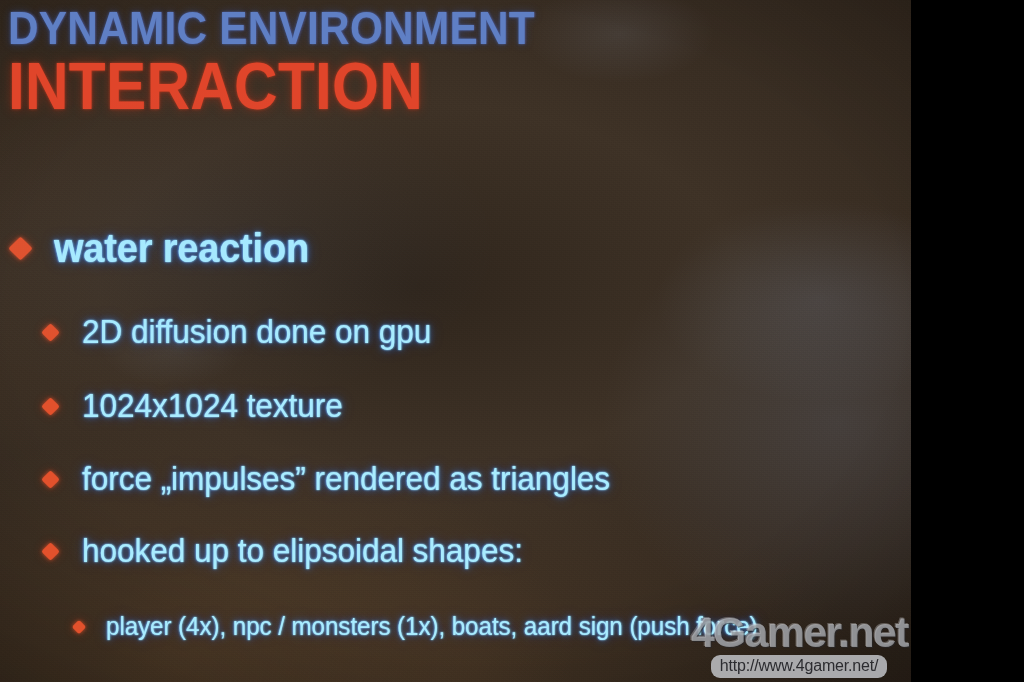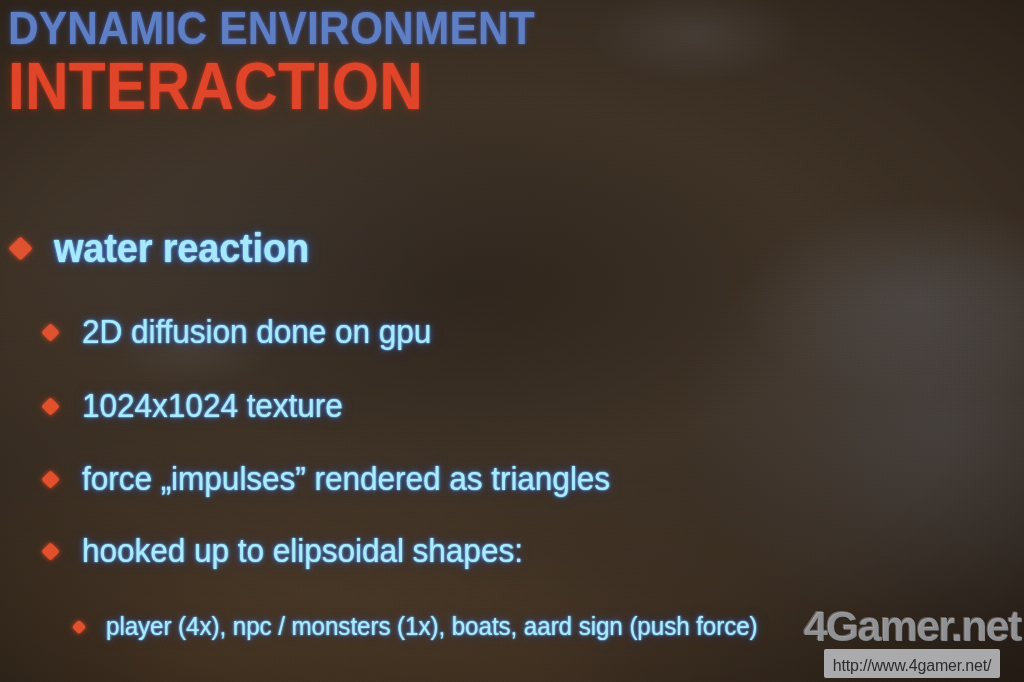--- a/index.html
+++ b/index.html
@@ -5,21 +5,21 @@
 <style>
   html, body {
     margin: 0;
     padding: 0;
     background: #000;
   }
 
   
   .slide-photo {
     position: relative;
-    width: 1024px;
+    width: 911px;
     height: 682px;
     overflow: hidden;
     font-family: "Liberation Sans", sans-serif;
     background: #2e241b;
     user-select: none;
   }
 
   
   .bg-base {
     position: absolute;
@@ -197,26 +197,26 @@
     letter-spacing: -1.6px;
     color: rgba(196,198,204,0.62);
     text-shadow:
       1px 1px 0 rgba(40,40,44,0.60),
       -1px -1px 0 rgba(235,236,240,0.30);
     transform: scaleX(1.02);
   }
   .wm-url {
     display: inline-block;
     margin-top: 2px;
-    padding: 7px 9px 2px;
+    padding: 1px 9px 2px;
     font-size: 16px;
     line-height: 20px;
     color: #2c2c30;
     background: rgba(203,205,210,0.80);
-    border-radius: 2px;
+    border-radius: 9px;
     letter-spacing: -0.2px;
   }
 </style>
 </head>
 <body>
 
 <div class="slide-photo">
 
   <div class="bg-base"></div>
   <div class="bg-warm"></div>

